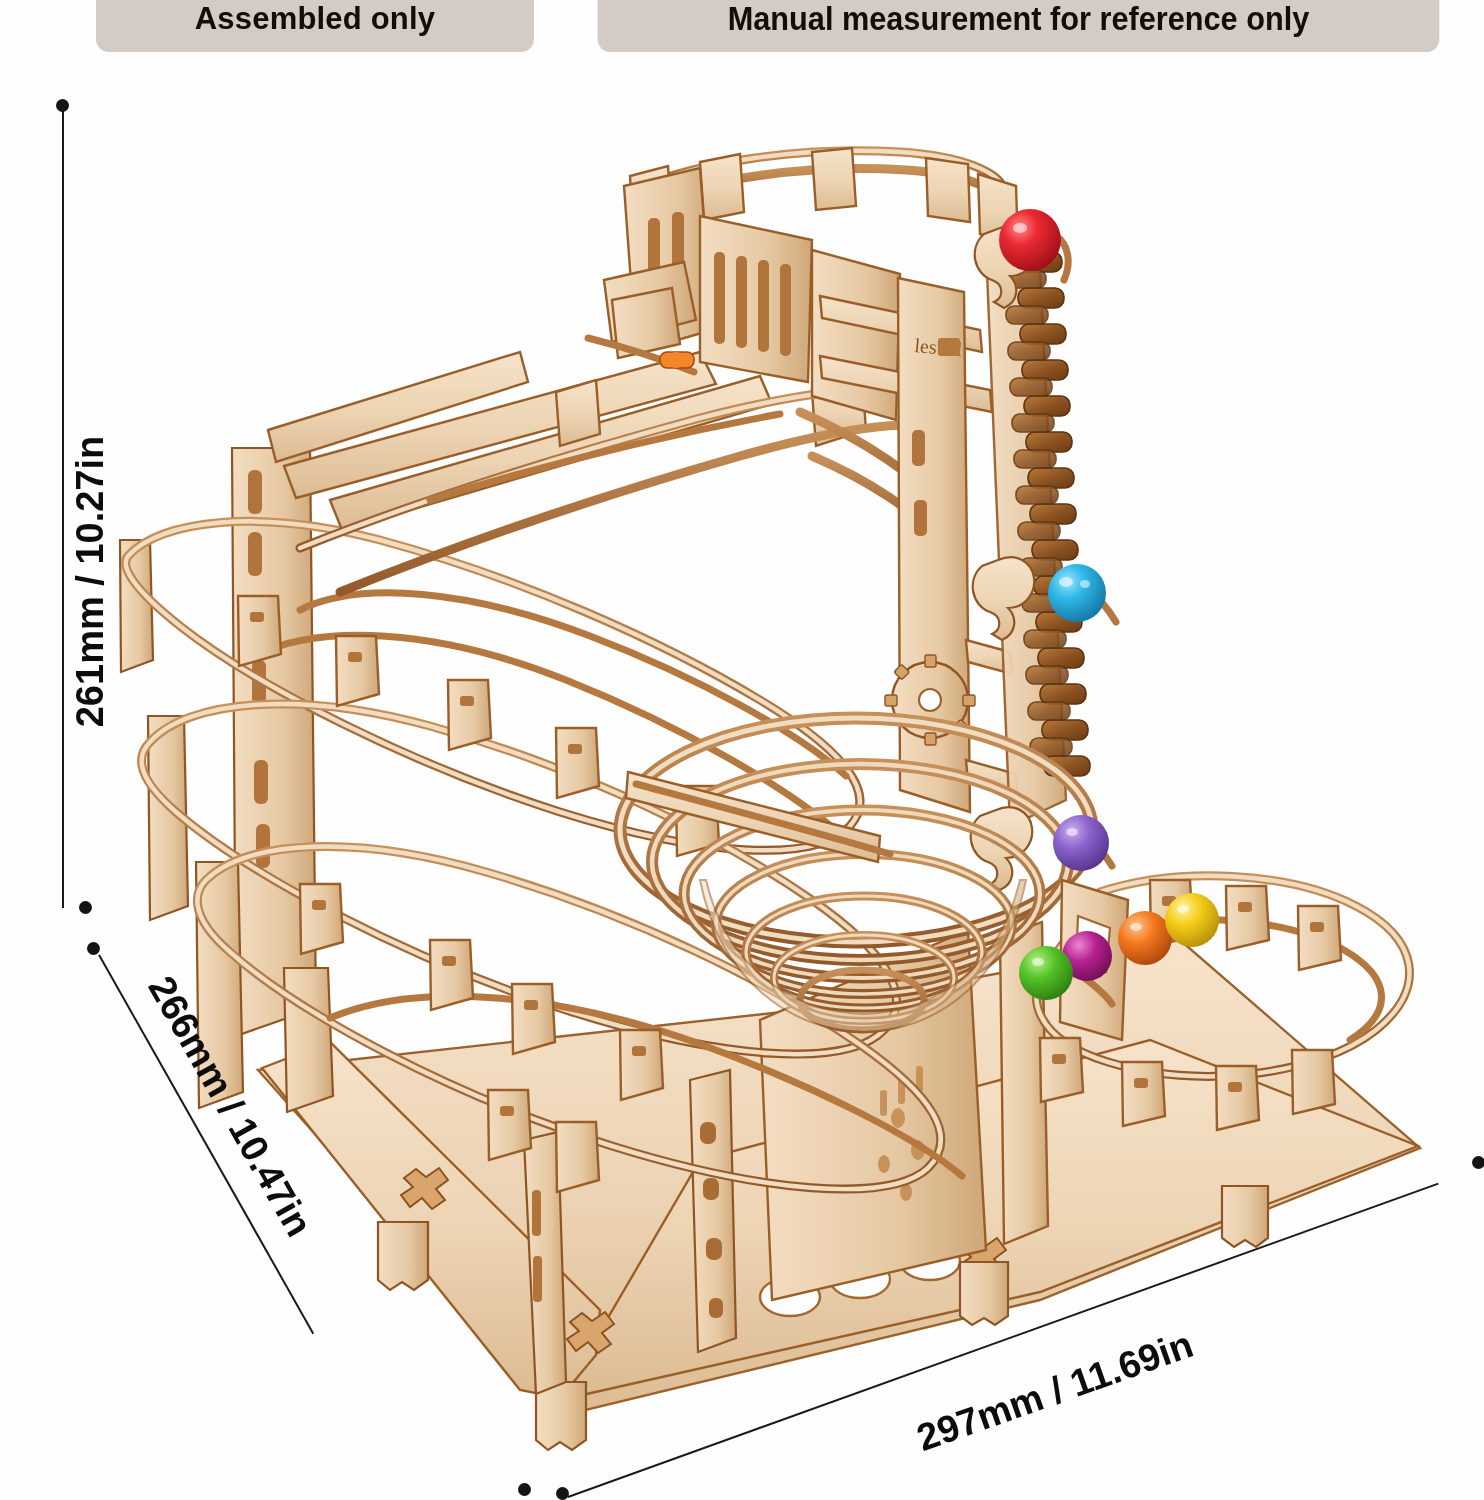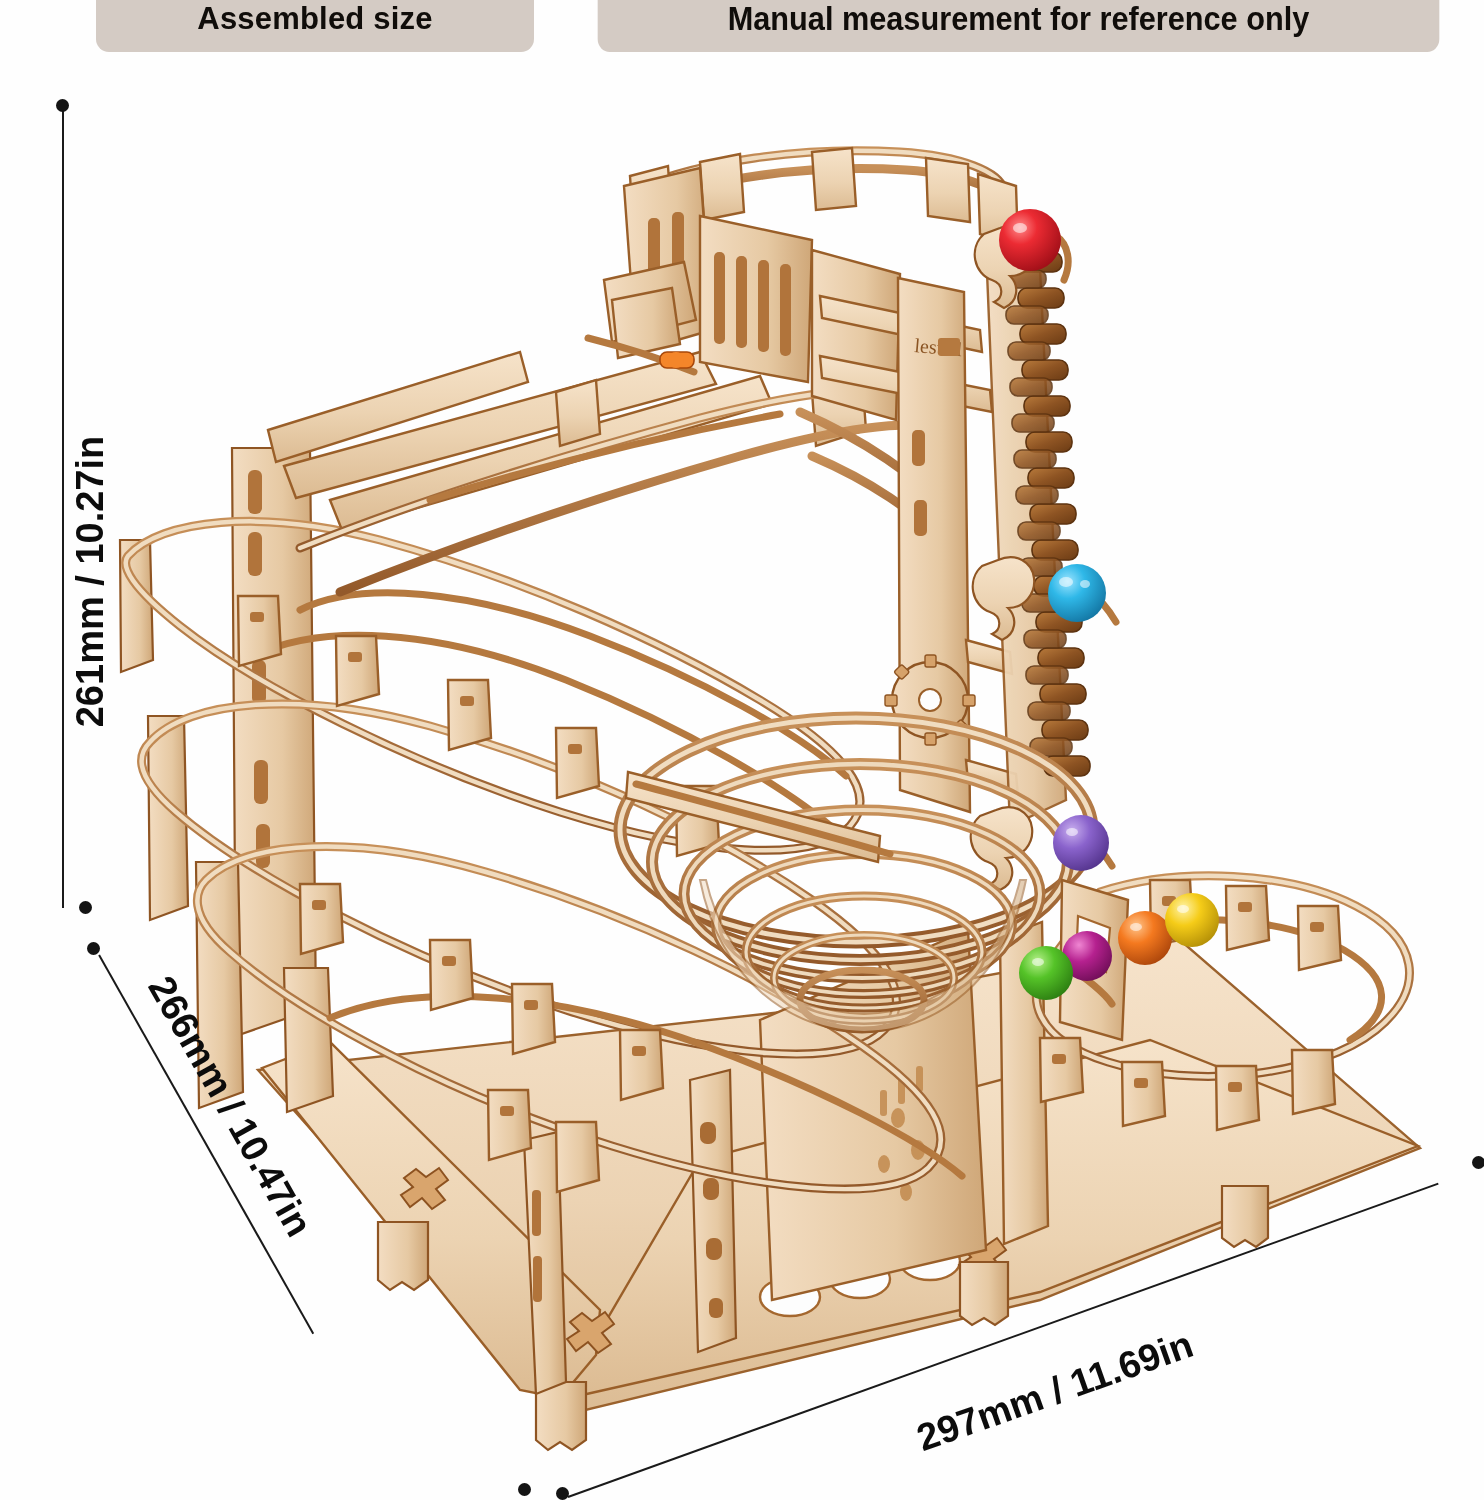--- a/index.html
+++ b/index.html
@@ -464,21 +464,21 @@
         <ellipse cx="1072" cy="832" rx="6" ry="4"></ellipse>
         <ellipse cx="1136" cy="927" rx="6" ry="4"></ellipse>
         <ellipse cx="1183" cy="909" rx="6" ry="4"></ellipse>
         <ellipse cx="1038" cy="962" rx="6" ry="4"></ellipse>
       </g>
     </g>
   </svg>
   </div>
 
   <div class="badge" id="badge-assembled">
-    <span>Assembled size</span>
+    <span>Assembled only</span>
   </div>
   <div class="badge" id="badge-manual">
     <span>Manual measurement for reference only</span>
   </div>
 
   <div>
     <div class="dimline" id="line-height"></div>
     <div class="dot" id="dot-height-top"></div>
     <div class="dot" id="dot-height-bottom"></div>
     <div class="dimlabel" id="label-height">261mm / 10.27in</div>

